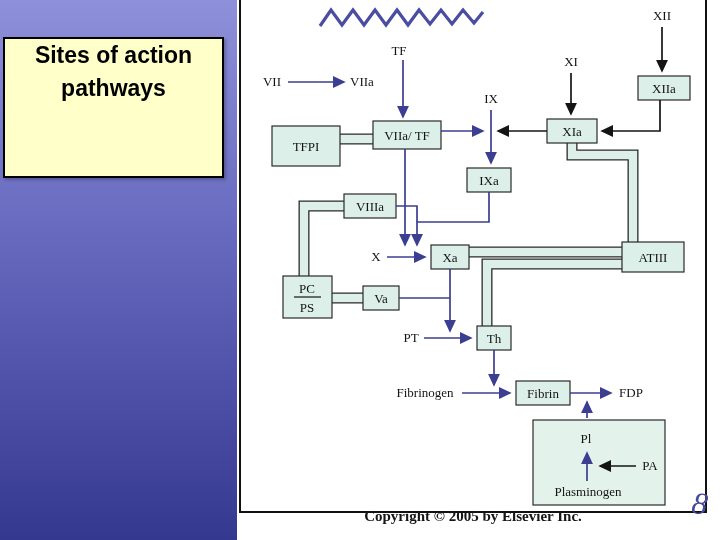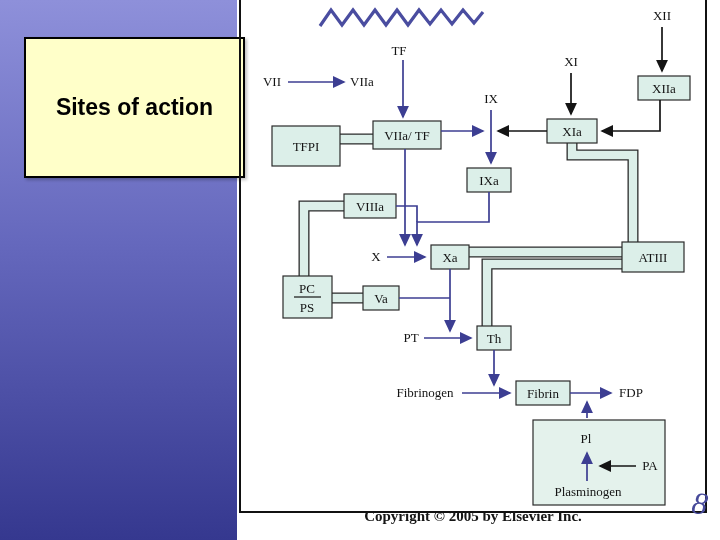--- a/index.html
+++ b/index.html
@@ -5,23 +5,23 @@
   html,body { margin:0; padding:0; }
   body {
     width:720px; height:540px; position:relative; overflow:hidden;
     background:#ffffff; font-family:"Liberation Sans", sans-serif;
   }
   .left-panel {
     position:absolute; left:0; top:0; width:237px; height:540px;
     background:linear-gradient(180deg,#8e90da 0%, #6568bd 45%, #35388f 100%);
   }
   .title-box {
-    position:absolute; left:24px; top:37px; width:221px; height:141px;
+    position:absolute; left:3px; top:37px; width:221px; height:141px;
     background:#ffffc9; border:2px solid #000; box-sizing:border-box;
-    display:flex; flex-direction:column; justify-content:center; align-items:center;
+    display:flex; flex-direction:column; justify-content:flex-start; align-items:center;
     text-align:center; font-weight:bold; font-size:23px; line-height:33px; color:#000;
     box-shadow:2px 2px 3px rgba(0,0,0,0.25);
   }
   svg.diagram { position:absolute; left:0; top:0; }
   .lbl {
     font-family:"Liberation Serif", serif; font-size:13px; fill:#141414;
     text-anchor:middle;
   }
   .copyright {
     position:absolute; left:240px; top:508px; width:466px; text-align:center;
@@ -33,20 +33,21 @@
     color:#474a9a; transform:rotate(8deg);
   }
 </style>
 </head>
 <body>
 
 <div class="left-panel"></div>
 
 <div class="title-box">
   <div>Sites of action</div>
+  <div>pathways</div>
 </div>
 
 <svg class="diagram" width="720" height="515" viewBox="0 0 720 515">
   <defs>
     <marker id="mP" markerWidth="9" markerHeight="9" refX="6.5" refY="4" orient="auto">
       <path d="M0,0.5 L7.5,4 L0,7.5 Z" fill="#3c3e92"></path>
     </marker>
     <marker id="mB" markerWidth="9" markerHeight="9" refX="6.5" refY="4" orient="auto">
       <path d="M0,0.5 L7.5,4 L0,7.5 Z" fill="#141414"></path>
     </marker>

